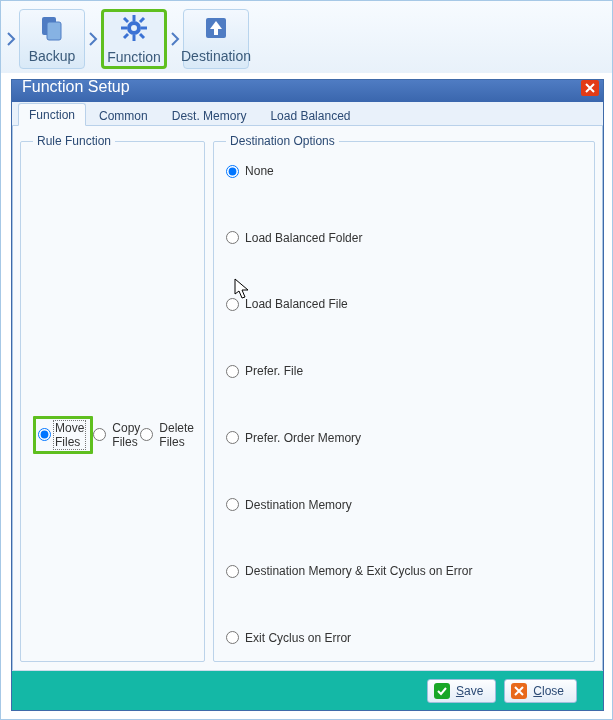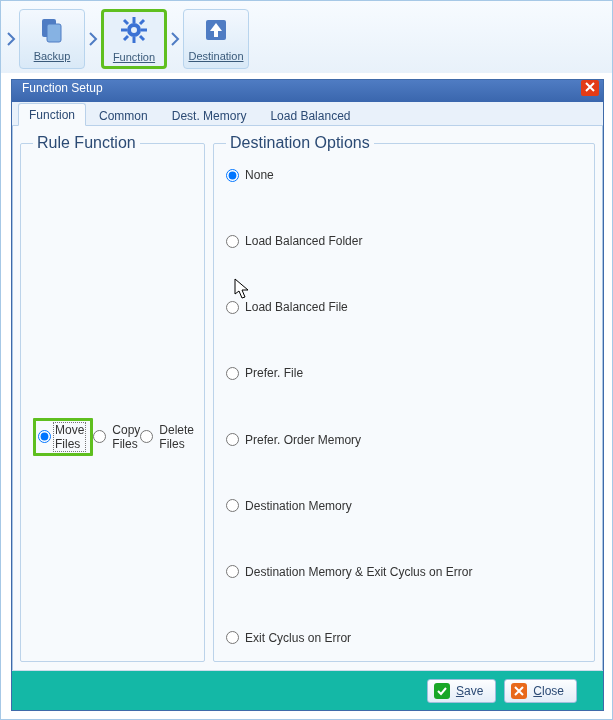--- a/index.html
+++ b/index.html
@@ -37,36 +37,36 @@
     background: linear-gradient(#f3f8fe,#d9e9f7);
     display: flex; flex-direction: column;
     align-items: center; justify-content: center;
     gap: 3px;
     cursor: pointer;
   }
   .bc-item.selected {
     border: 3px solid #5fbf1f;
     background: #e6f0fa;
   }
-  .bc-label { font-size: 11px; color: #3a5a7a; text-decoration: underline; }
+  .bc-label { font-size: 14px; color: #3a5a7a; }
   .dialog {
     position: absolute;
     left: 10px; top: 78px;
     width: 593px; height: 632px;
     border: 1px solid #3f6aa9;
     background: #f7fafd;
     display: flex; flex-direction: column;
     box-shadow: 0 0 0 1px #a9c5e4 inset;
   }
   .dlg-title {
     background: linear-gradient(#4f7cc3,#3a66ad);
     color: #fff;
-    font-size: 12px;
+    font-size: 16px;
     height: 22px;
-    display: flex; align-items: center;
+    display: flex; align-items: flex-end;
     justify-content: space-between;
     padding: 0 4px 6px 10px;
   }
   .dlg-close {
     width: 18px; height: 16px;
     background: #e33b16;
     border-radius: 2px;
     display: flex; align-items: center; justify-content: center;
     color: #fff; font-weight: bold;
     cursor: pointer;
@@ -102,21 +102,21 @@
     padding: 8px;
     gap: 8px;
   }
   fieldset.group {
     border: 1px solid #bcd3ea;
     border-radius: 2px;
     padding: 10px 10px 10px 12px;
     margin: 0;
   }
   fieldset.group > legend {
-    font-size: 16px;
+    font-size: 12px;
     color: #2b4a74;
     padding: 0 4px;
   }
   .group-left {
     width: 158px;
     display: flex; flex-direction: column;
     position: relative;
   }
   .group-right {
     flex: 1;

